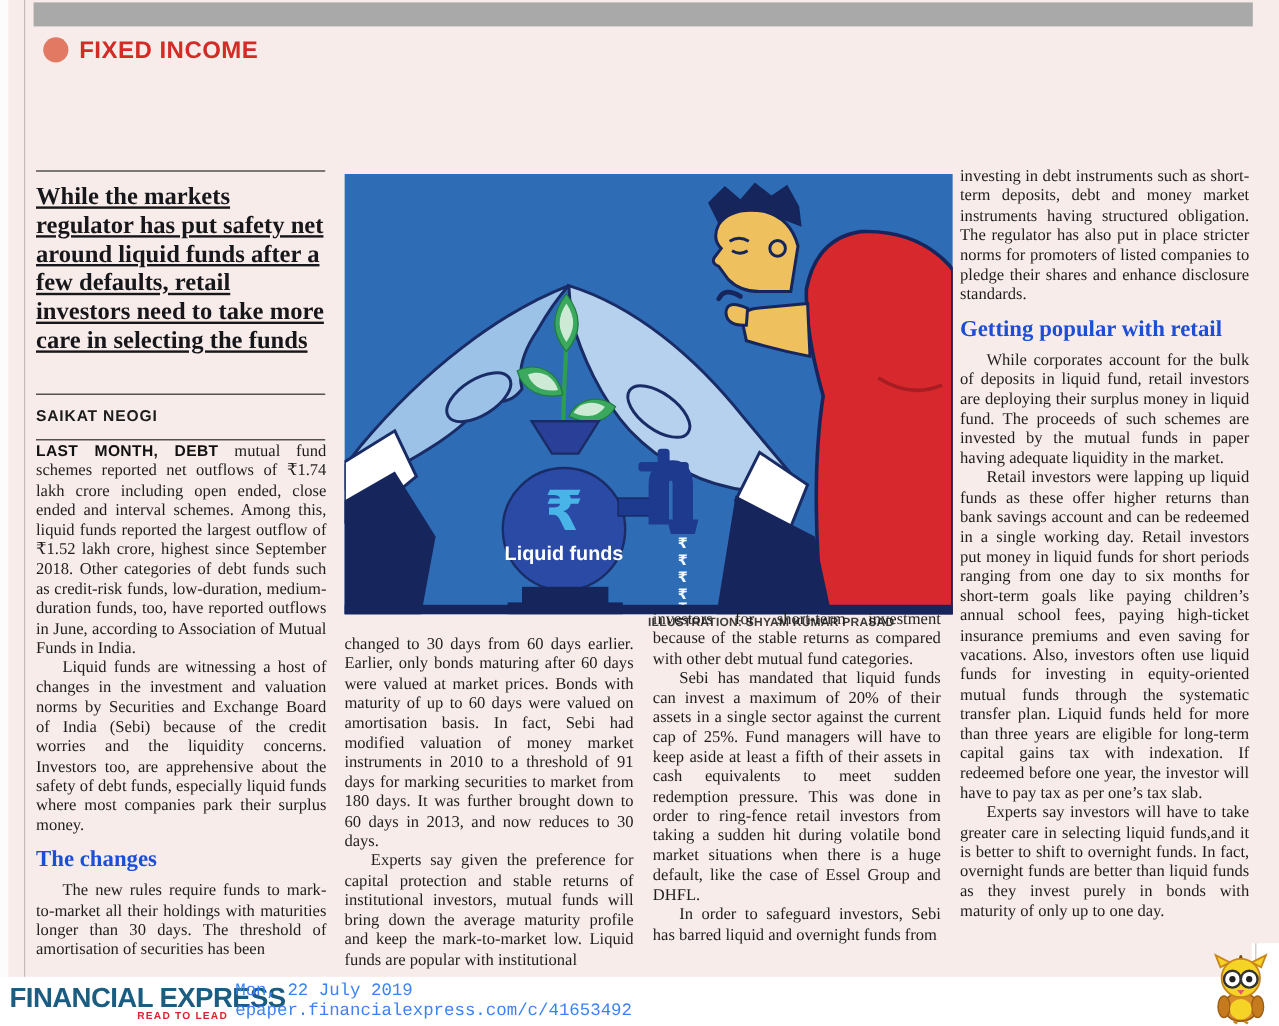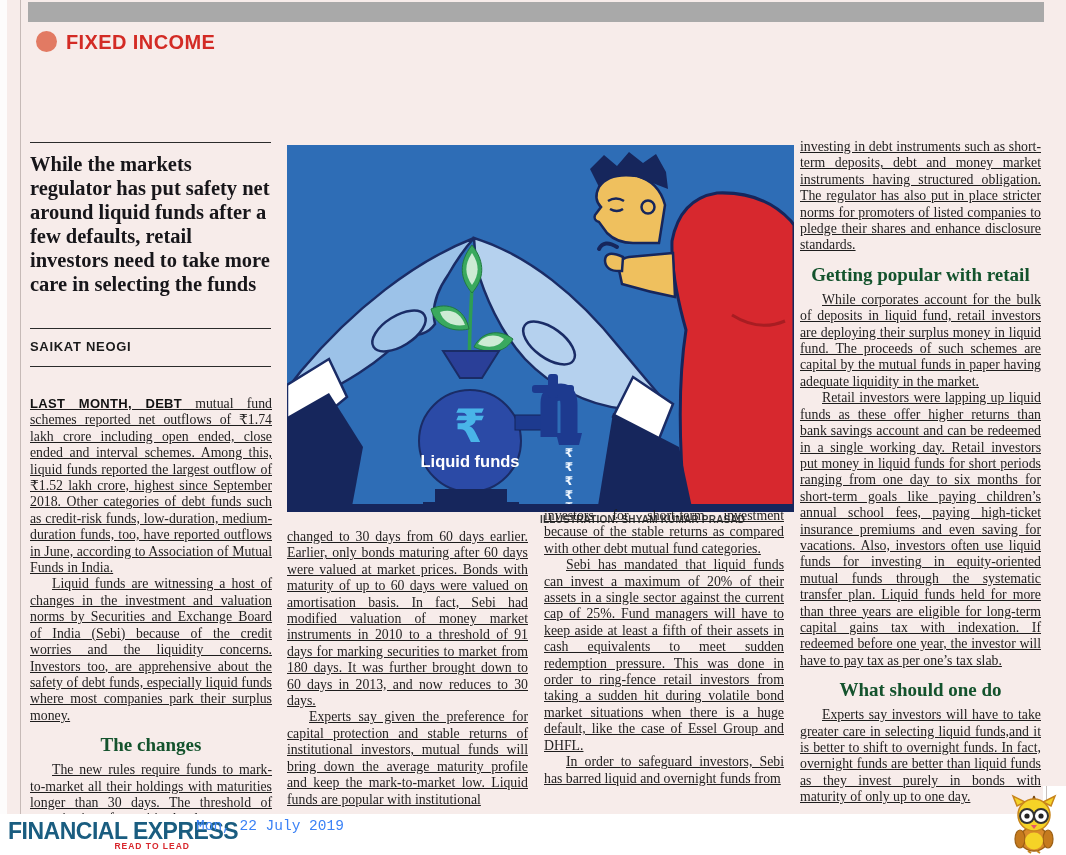--- a/index.html
+++ b/index.html
@@ -8,31 +8,31 @@
   .abs{position:absolute;}
   .left-strip{left:0;top:0;width:7px;height:855px;background:#fdfcfc;}
   .left-line{left:20px;top:0;width:1px;height:855px;background:#c6bab7;}
   .top-bar{left:28px;top:2px;width:1016px;height:20px;background:#a9a9a9;}
   .kicker{left:36px;top:31px;display:flex;align-items:center;gap:9px;}
   .kicker-dot{width:21px;height:21px;border-radius:50%;background:#e27a63;}
   .kicker-label{font:700 20px/1 "Liberation Sans",sans-serif;color:#d32b25;letter-spacing:.4px;}
   .headline{left:30px;top:68px;width:1010px;font:700 45px/1.1 "Liberation Sans","DejaVu Sans",sans-serif;
             color:#2b2829;letter-spacing:-1.2px;}
   .rule{left:30px;width:241px;height:0;border-top:1.5px solid #2b2b2b;}
-  .standfirst{left:30px;top:152px;width:240px;font:700 20.5px/24px "Liberation Serif",serif;color:#17161a;}
+  .standfirst{left:30px;top:152px;width:240px;font:700 20.5px/24px "Liberation Serif",serif;color:#17161a;text-decoration:underline;}
   .byline{left:30px;top:340px;width:241px;font:700 13px/1 "Liberation Sans",sans-serif;
           color:#1c1c1c;letter-spacing:.7px;}
   .bodycol{font:13.8px/16.4px "Liberation Serif","DejaVu Serif","DejaVu Sans",serif;
            color:#1e1d1d;text-align:justify;}
-  .bodycol p{margin:0;text-indent:22px;text-decoration:underline;}
+  .bodycol p{margin:0;text-indent:22px;}
   .bodycol p.noindent{text-indent:0;}
   .lead{font:700 13px "Liberation Sans",sans-serif;letter-spacing:.3px;color:#111;}
-  .subhead{font:700 19px/22px "Liberation Serif",serif;color:#14532d;margin:10px 0 6px;
-           text-align:center;text-indent:0;}
-  .col1{left:30px;top:396px;width:242px;}
+  .subhead{font:700 19px/22px "Liberation Serif",serif;color:#1d4ed8;margin:10px 0 6px;
+           text-align:left;text-indent:0;}
+  .col1{left:30px;top:368px;width:242px;}
   .col2{left:287px;top:529px;width:241px;}
   .col3{left:544px;top:508px;width:240px;}
   .col4{left:800px;top:139px;width:241px;}
   .illus{left:287px;top:145px;width:507px;height:367px;}
   .caption{left:540px;top:514px;width:254px;text-align:left;
            font:700 10px/1.2 "Liberation Sans",sans-serif;color:#3c3c3c;letter-spacing:.2px;}
   .footer{left:0;top:814px;width:1066px;height:41px;background:#ffffff;}
   .brand-wrap{position:absolute;left:8px;top:6px;width:182px;}
   .brand{font:700 23px/1 "Liberation Sans",sans-serif;color:#1a5d80;letter-spacing:-.5px;white-space:nowrap;}
   .tagline{font:700 8.5px/1 "Liberation Sans",sans-serif;color:#d8262c;letter-spacing:1px;
@@ -148,36 +148,36 @@
 
   <div class="abs bodycol col3">
     <p class="noindent">investors for short-term investment because of the stable returns as compared with other debt mutual fund categories.</p>
     <p>Sebi has mandated that liquid funds can invest a maximum of 20% of their assets in a single sector against the current cap of 25%. Fund managers will have to keep aside at least a fifth of their assets in cash equivalents to meet sudden redemption pressure. This was done in order to ring-fence retail investors from taking a sudden hit during volatile bond market situations when there is a huge default, like the case of Essel Group and DHFL.</p>
     <p>In order to safeguard investors, Sebi has barred liquid and overnight funds from</p>
   </div>
 
   <div class="abs bodycol col4">
     <p class="noindent">investing in debt instruments such as short-term deposits, debt and money market instruments having structured obligation. The regulator has also put in place stricter norms for promoters of listed companies to pledge their shares and enhance disclosure standards.</p>
     <h3 class="subhead">Getting popular with retail</h3>
-    <p>While corporates account for the bulk of deposits in liquid fund, retail investors are deploying their surplus money in liquid fund. The proceeds of such schemes are capital by the mutual funds in paper having adequate liquidity in the market.</p>
+    <p>While corporates account for the bulk of deposits in liquid fund, retail investors are deploying their surplus money in liquid fund. The proceeds of such schemes are invested by the mutual funds in paper having adequate liquidity in the market.</p>
     <p>Retail investors were lapping up liquid funds as these offer higher returns than bank savings account and can be redeemed in a single working day. Retail investors put money in liquid funds for short periods ranging from one day to six months for short-term goals like paying children’s annual school fees, paying high-ticket insurance premiums and even saving for vacations. Also, investors often use liquid funds for investing in equity-oriented mutual funds through the systematic transfer plan. Liquid funds held for more than three years are eligible for long-term capital gains tax with indexation. If redeemed before one year, the investor will have to pay tax as per one’s tax slab.</p>
-    <h3 class="subhead">What should one do</h3>
     <p>Experts say investors will have to take greater care in selecting liquid funds,and it is better to shift to overnight funds. In fact, overnight funds are better than liquid funds as they invest purely in bonds with maturity of only up to one day.</p>
   </div>
 
   <div class="abs right-wedge"></div>
   <div class="abs right-line"></div>
 
   <div class="abs footer">
     <div class="brand-wrap">
       <div class="brand">FINANCIAL EXPRESS</div>
       <div class="tagline">READ TO LEAD</div>
     </div>
     <div class="datetime">
       <div>Mon, 22 July 2019</div>
+      <div>epaper.financialexpress.com/c/41653492</div>
     </div>
   </div>
 
   <svg class="abs owl" width="54" height="60" viewBox="0 0 54 60">
     <path d="M27,2 L25,8 M27,2 L29,8 M27,2 L27,8" stroke="#7a4a12" stroke-width="1.5" fill="none"></path>
     <path d="M10,12 L6,2 L18,8 Z" fill="#f5d327" stroke="#c8851c" stroke-width="1.5"></path>
     <path d="M44,12 L48,2 L36,8 Z" fill="#f5d327" stroke="#c8851c" stroke-width="1.5"></path>
     <ellipse cx="27" cy="45" rx="14" ry="12" fill="#d98a2b" stroke="#9c5f13" stroke-width="1.5"></ellipse>
     <ellipse cx="13" cy="45" rx="5" ry="9" fill="#c57a1e" stroke="#9c5f13" stroke-width="1.2"></ellipse>
     <ellipse cx="41" cy="45" rx="5" ry="9" fill="#c57a1e" stroke="#9c5f13" stroke-width="1.2"></ellipse>

